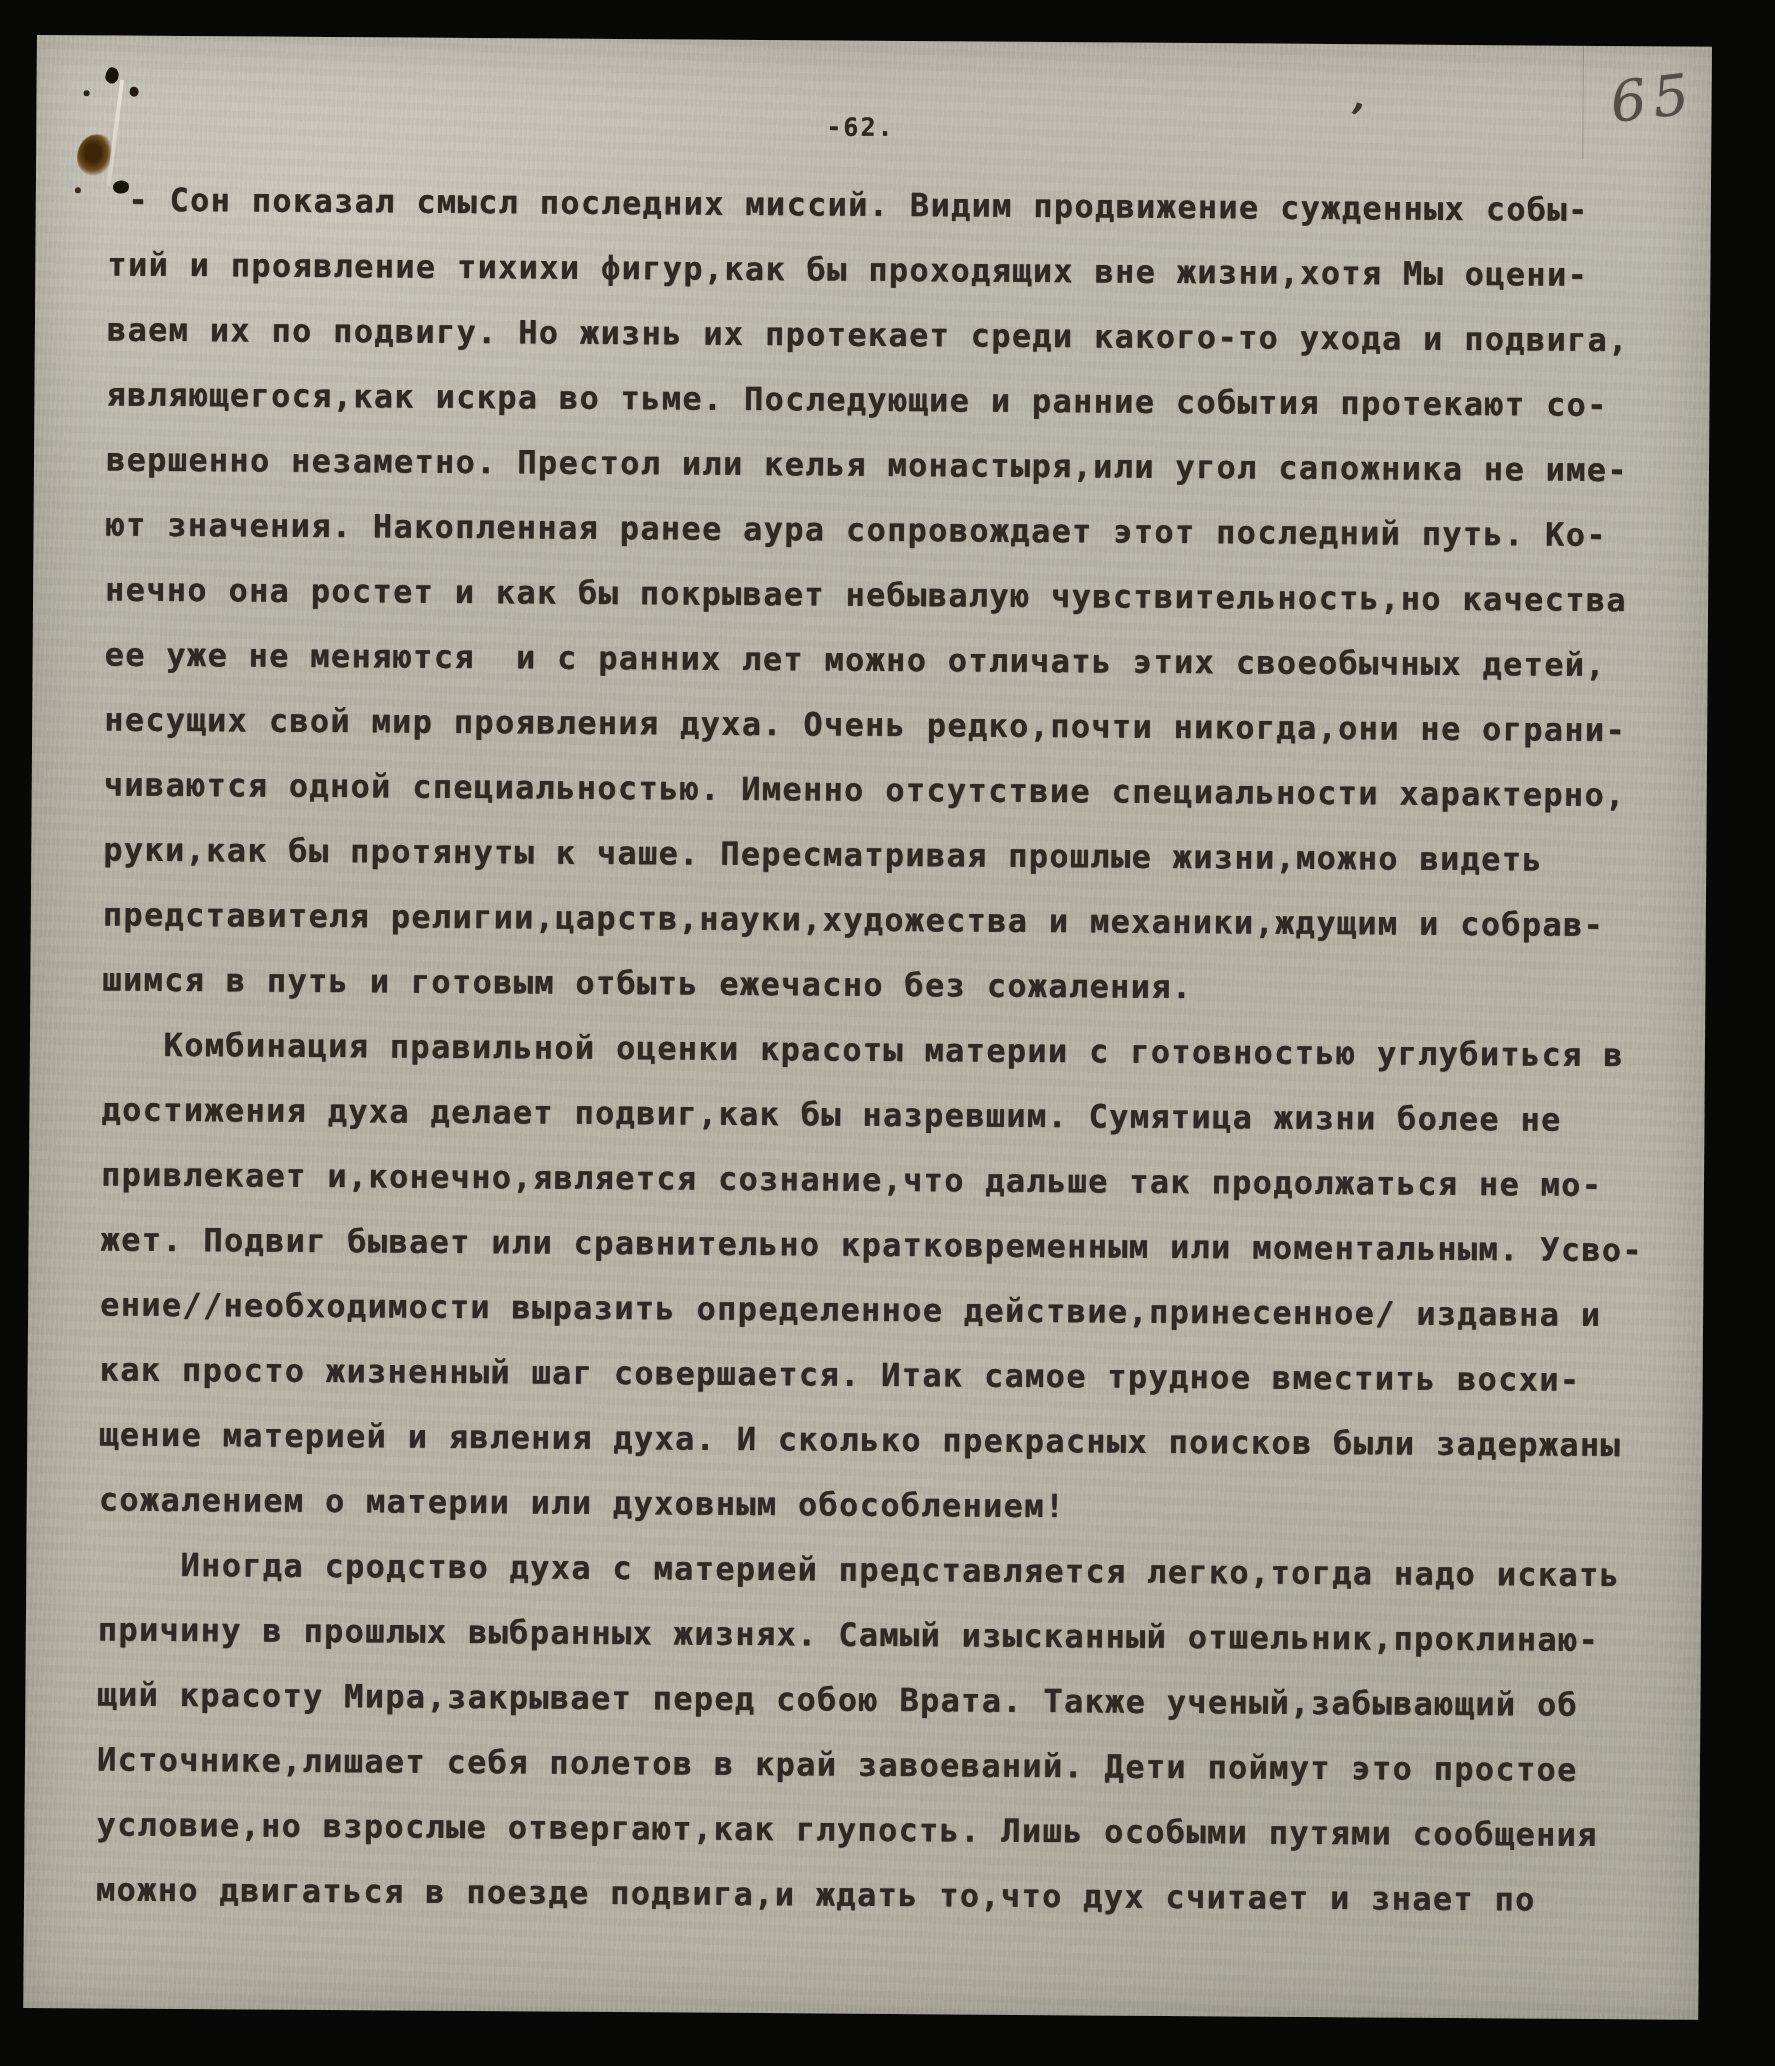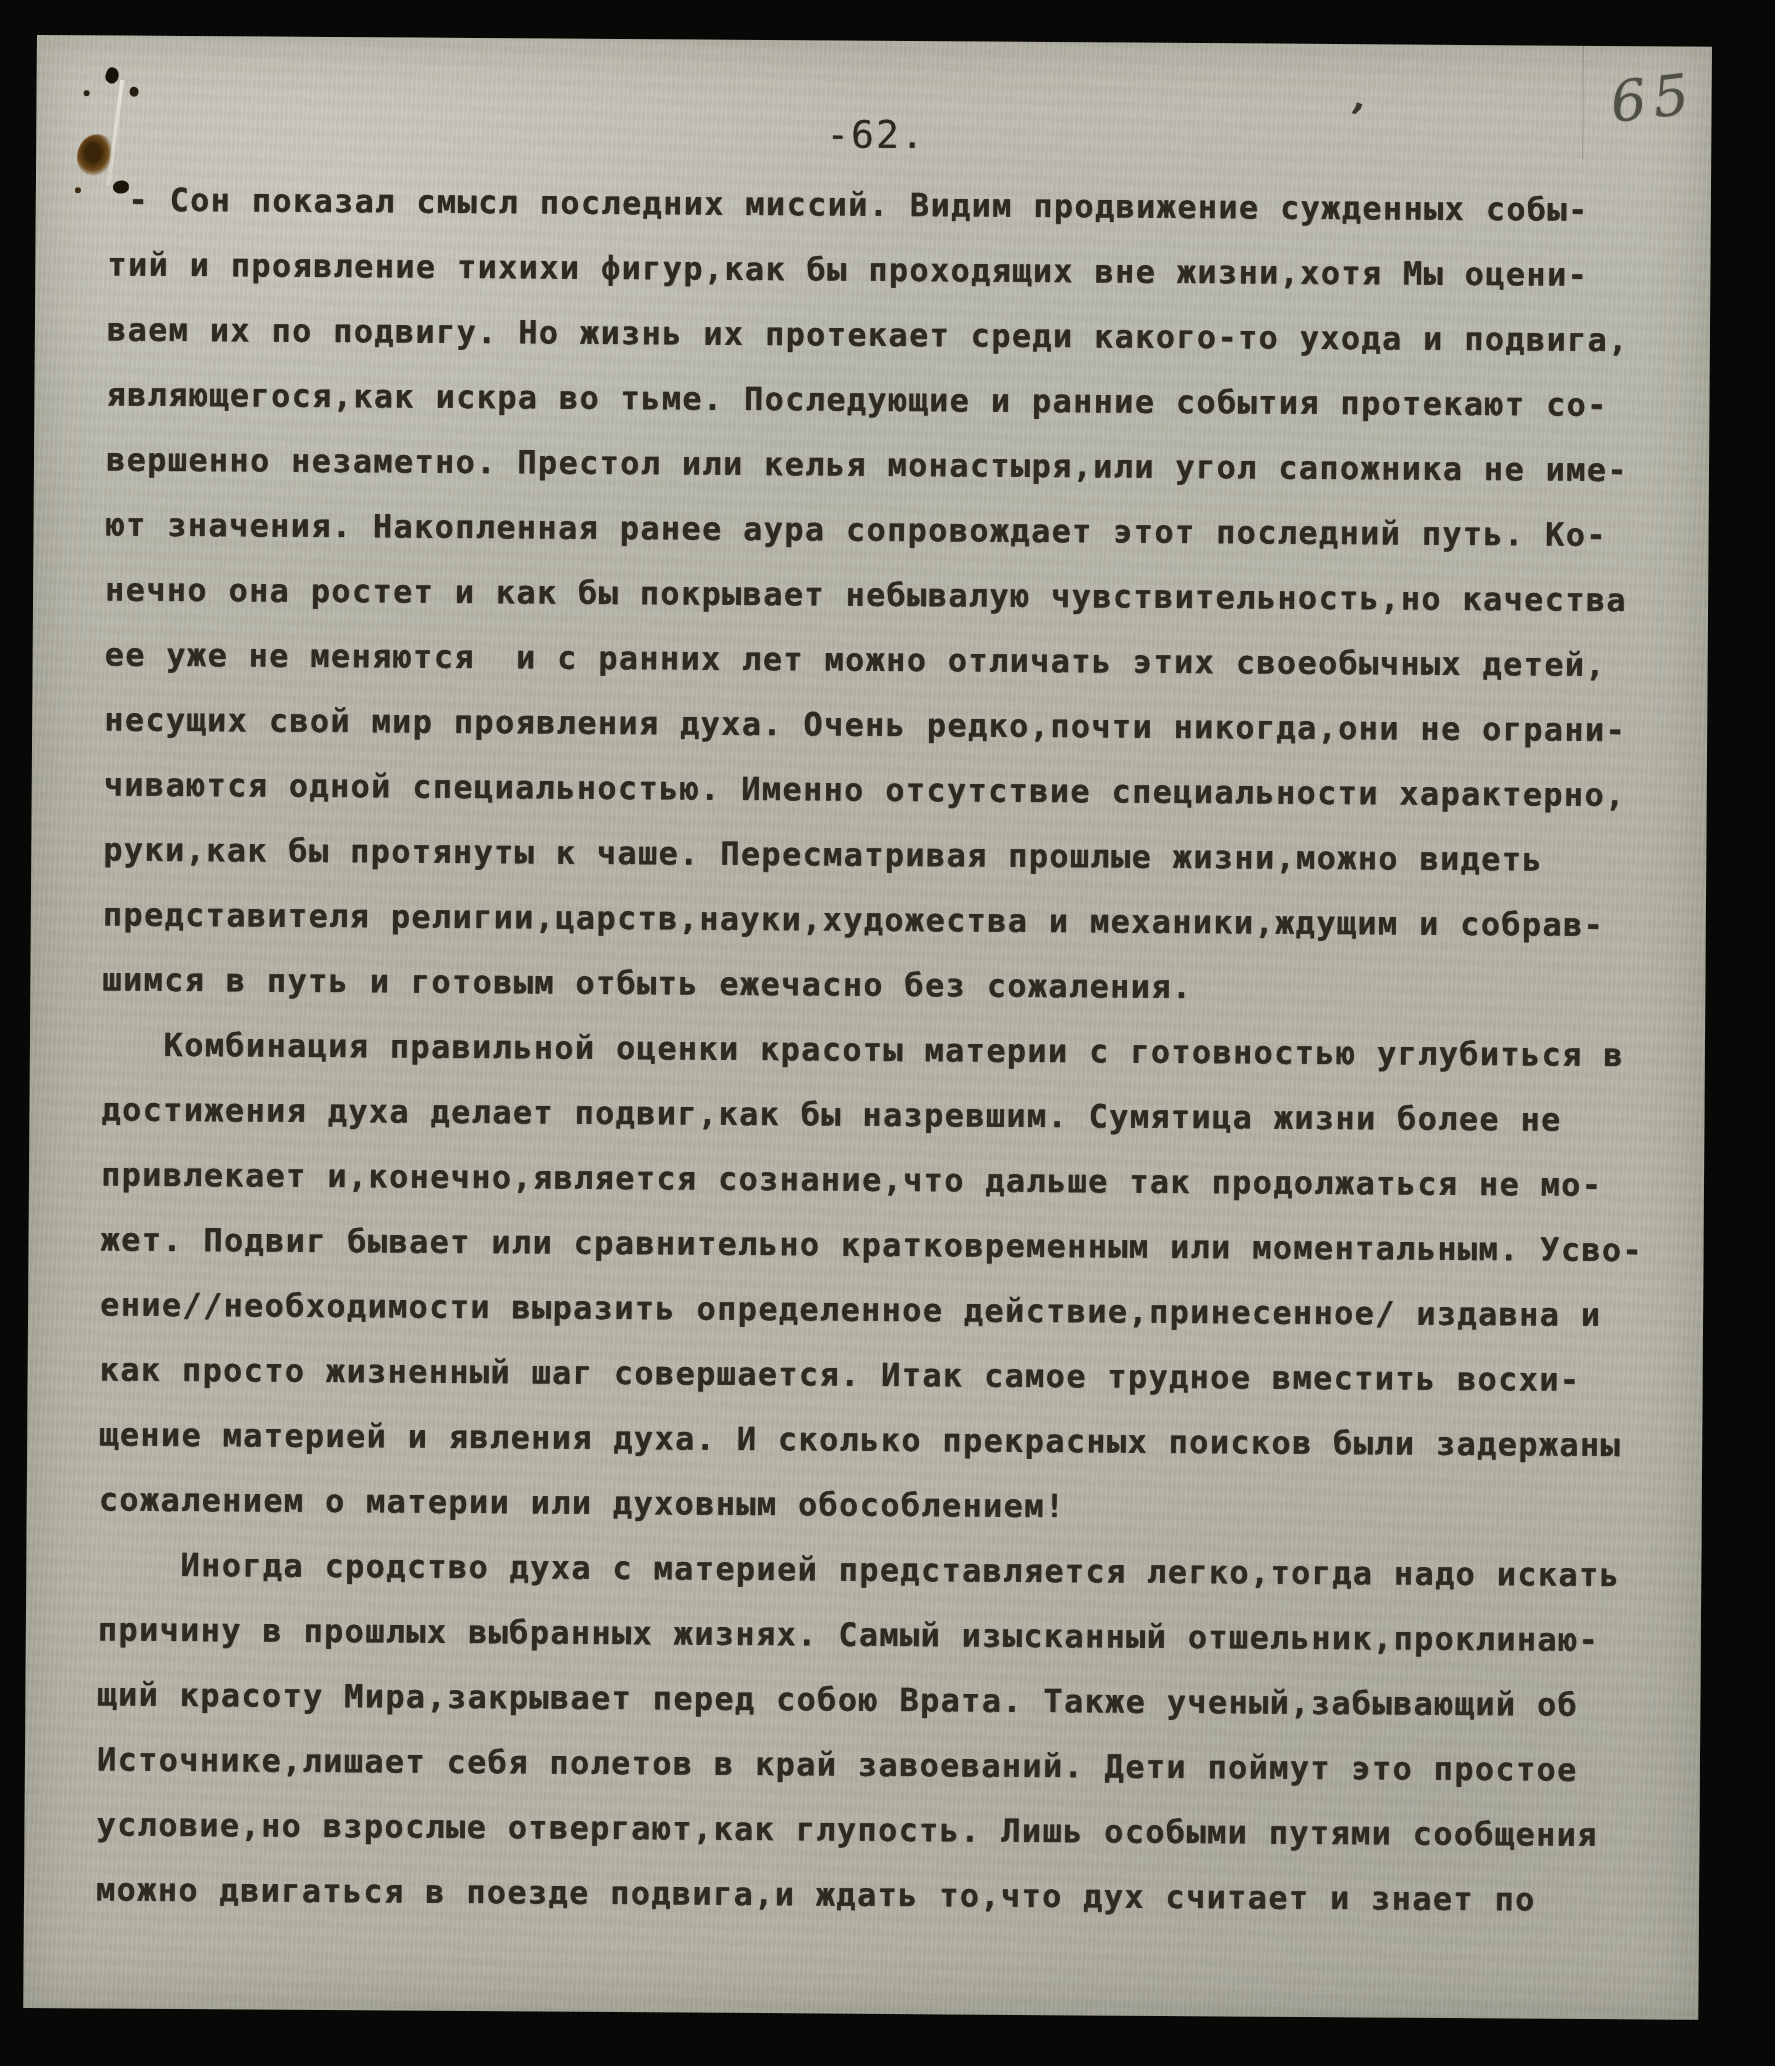--- a/index.html
+++ b/index.html
@@ -26,21 +26,21 @@
     position:absolute;inset:0;
     background:
       repeating-linear-gradient(92deg, rgba(255,255,255,0.035) 0 2px, rgba(0,0,0,0.025) 2px 4.7px),
       repeating-linear-gradient(2deg, rgba(120,120,105,0.05) 0 7.3px, rgba(200,200,188,0.04) 7.3px 15.3px);
     mix-blend-mode:normal;
     pointer-events:none;
   }
   .page-number{
     position:absolute;
     left:790px;top:72px;
-    font-size:38px;font-weight:normal;
+    font-size:25px;font-weight:bold;
     color:#2b2922;
     letter-spacing:2px;
     text-shadow:0 0 0.7px rgba(20,18,10,0.6);
   }
   .folio{
     position:absolute;
     left:1574px;top:18.7px;
     font-family:"DejaVu Serif","Liberation Serif",serif;
     font-style:italic;
     font-size:56px;

